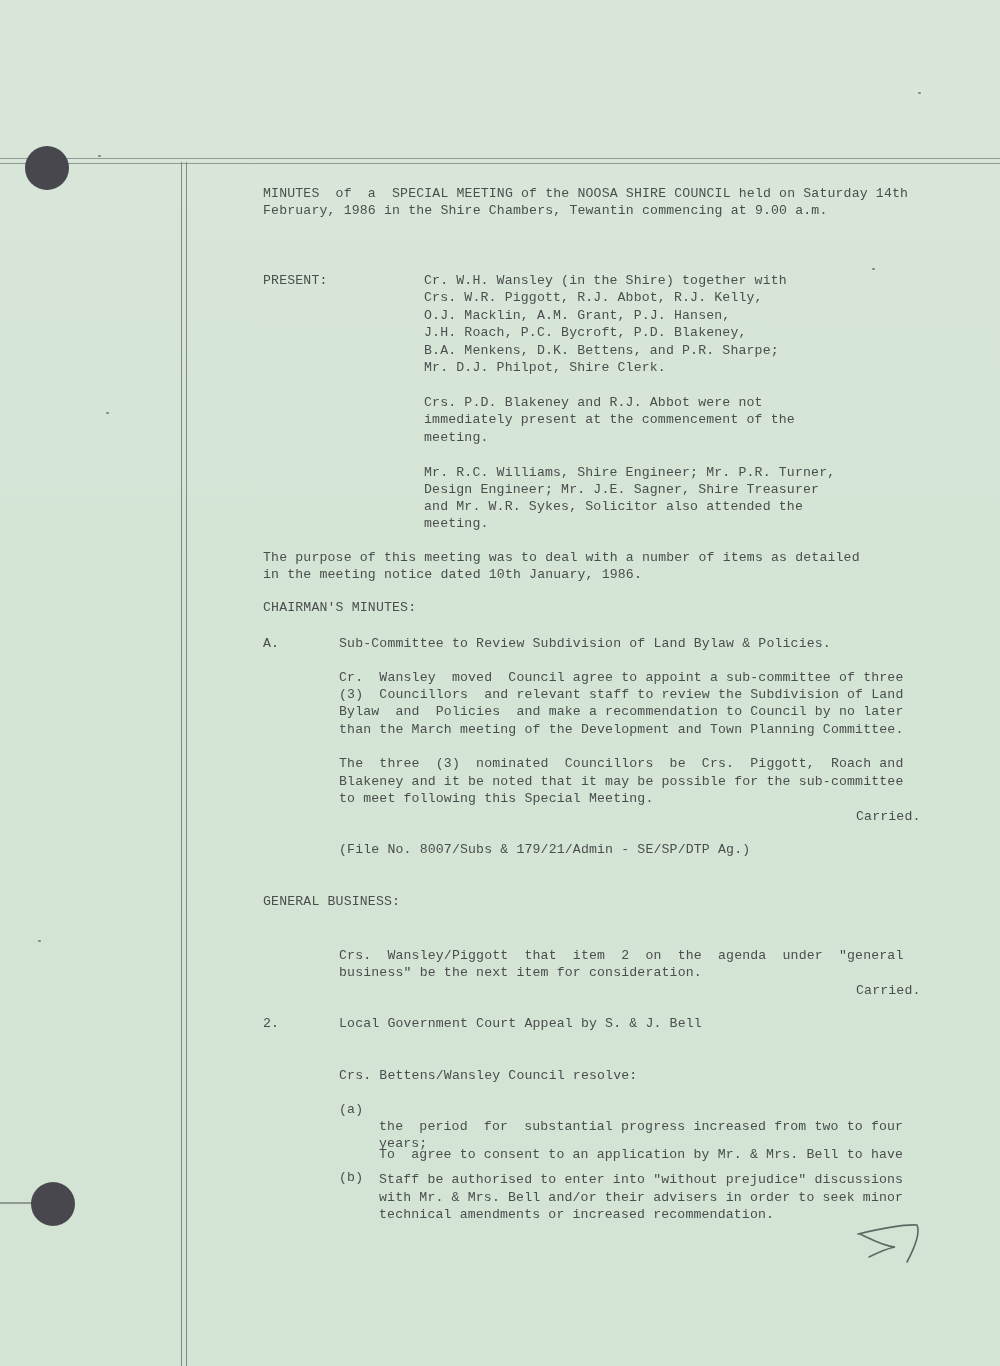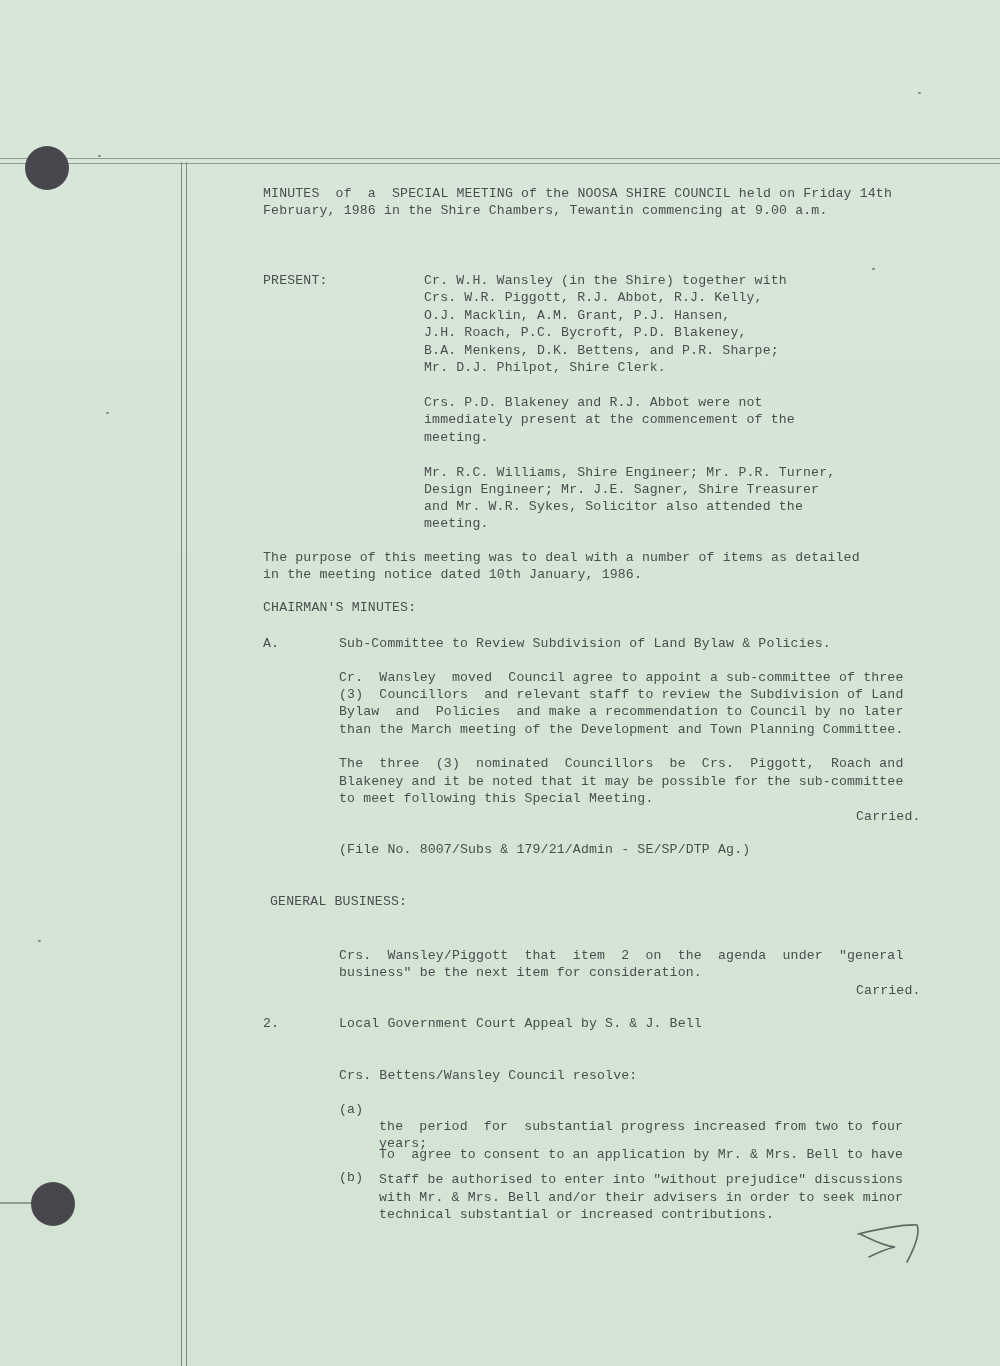--- a/index.html
+++ b/index.html
@@ -49,21 +49,21 @@
 <div class="punch-hole top"></div>
 <div class="hole-line"></div>
 <div class="punch-hole bottom"></div>
 
 <div class="speck" style="left:98px;top:155px"></div>
 <div class="speck" style="left:918px;top:92px"></div>
 <div class="speck" style="left:106px;top:412px"></div>
 <div class="speck" style="left:38px;top:940px"></div>
 <div class="speck" style="left:872px;top:268px"></div>
 
-<div class="text" style="left:263px;top:185px">MINUTES  of  a  SPECIAL MEETING of the NOOSA SHIRE COUNCIL held on Friday 14th</div>
+<div class="text" style="left:263px;top:185px">MINUTES  of  a  SPECIAL MEETING of the NOOSA SHIRE COUNCIL held on Saturday 14th</div>
 <div class="text" style="left:263px;top:202px">February, 1986 in the Shire Chambers, Tewantin commencing at 9.00 a.m.</div>
 
 <div class="text" style="left:263px;top:272px">PRESENT:</div>
 <div class="text" style="left:424px;top:272px">Cr. W.H. Wansley (in the Shire) together with</div>
 <div class="text" style="left:424px;top:289px">Crs. W.R. Piggott, R.J. Abbot, R.J. Kelly,</div>
 <div class="text" style="left:424px;top:307px">O.J. Macklin, A.M. Grant, P.J. Hansen,</div>
 <div class="text" style="left:424px;top:324px">J.H. Roach, P.C. Bycroft, P.D. Blakeney,</div>
 <div class="text" style="left:424px;top:342px">B.A. Menkens, D.K. Bettens, and P.R. Sharpe;</div>
 <div class="text" style="left:424px;top:359px">Mr. D.J. Philpot, Shire Clerk.</div>
 
@@ -88,37 +88,37 @@
 <div class="text" style="left:339px;top:703px">Bylaw  and  Policies  and make a recommendation to Council by no later</div>
 <div class="text" style="left:339px;top:721px">than the March meeting of the Development and Town Planning Committee.</div>
 
 <div class="text" style="left:339px;top:755px">The  three  (3)  nominated  Councillors  be  Crs.  Piggott,  Roach and</div>
 <div class="text" style="left:339px;top:773px">Blakeney and it be noted that it may be possible for the sub-committee</div>
 <div class="text" style="left:339px;top:790px">to meet following this Special Meeting.</div>
 <div class="text" style="left:856px;top:808px">Carried.</div>
 
 <div class="text" style="left:339px;top:841px">(File No. 8007/Subs &amp; 179/21/Admin - SE/SP/DTP Ag.)</div>
 
-<div class="text u" style="left:270px;top:893px">GENERAL BUSINESS:</div>
+<div class="text u" style="left:263px;top:893px">GENERAL BUSINESS:</div>
 
 <div class="text" style="left:339px;top:947px">Crs.  Wansley/Piggott  that  item  2  on  the  agenda  under  "general</div>
 <div class="text" style="left:339px;top:964px">business" be the next item for consideration.</div>
 <div class="text" style="left:856px;top:982px">Carried.</div>
 
 <div class="text" style="left:263px;top:1015px">2.</div>
 <div class="text u" style="left:339px;top:1015px">Local Government Court Appeal by S. &amp; J. Bell</div>
 
 <div class="text" style="left:339px;top:1067px">Crs. Bettens/Wansley Council resolve:</div>
 
 <div class="text" style="left:339px;top:1101px">(a)</div>
 <div class="text" style="left:379px;top:1146px">To  agree to consent to an application by Mr. &amp; Mrs. Bell to have</div>
 <div class="text" style="left:379px;top:1118px">the  period  for  substantial progress increased from two to four</div>
 <div class="text" style="left:379px;top:1135px">years;</div>
 
 <div class="text" style="left:339px;top:1169px">(b)</div>
 <div class="text" style="left:379px;top:1171px">Staff be authorised to enter into "without prejudice" discussions</div>
 <div class="text" style="left:379px;top:1189px">with Mr. &amp; Mrs. Bell and/or their advisers in order to seek minor</div>
-<div class="text" style="left:379px;top:1206px">technical substantial or increased contributions.</div>
+<div class="text" style="left:379px;top:1206px">technical amendments or increased recommendation.</div>
 
 <svg class="signature" viewBox="0 0 70 45">
   <path d="M3 12 C20 8, 45 2, 62 3 C65 10, 60 25, 52 40" fill="none" stroke="#5d6a64" stroke-width="1.6" stroke-linecap="round"></path>
   <path d="M5 12 C18 18, 28 24, 40 25 C30 27, 20 32, 14 35" fill="none" stroke="#5d6a64" stroke-width="1.6" stroke-linecap="round"></path>
 </svg>
 
 </body></html>

